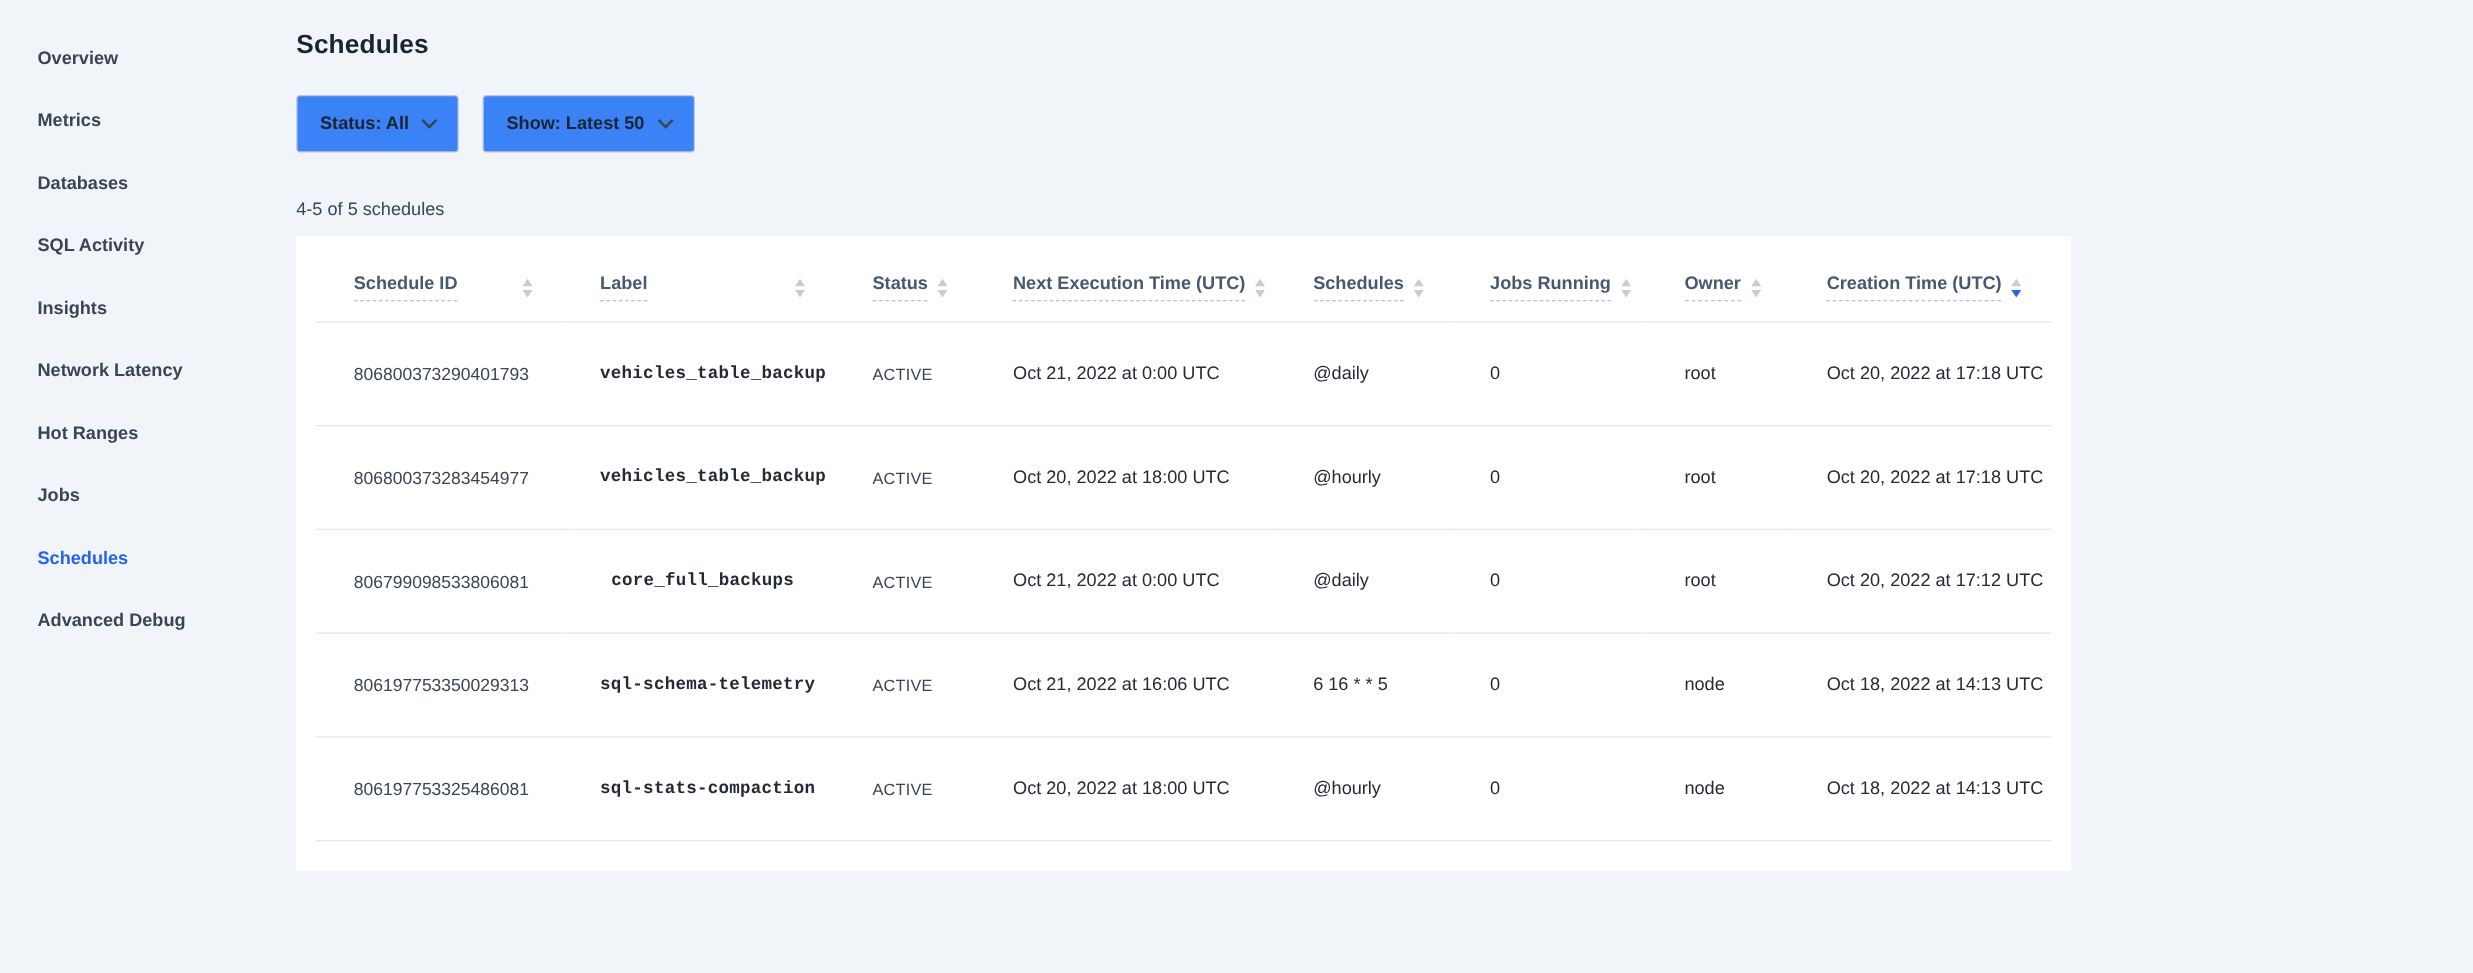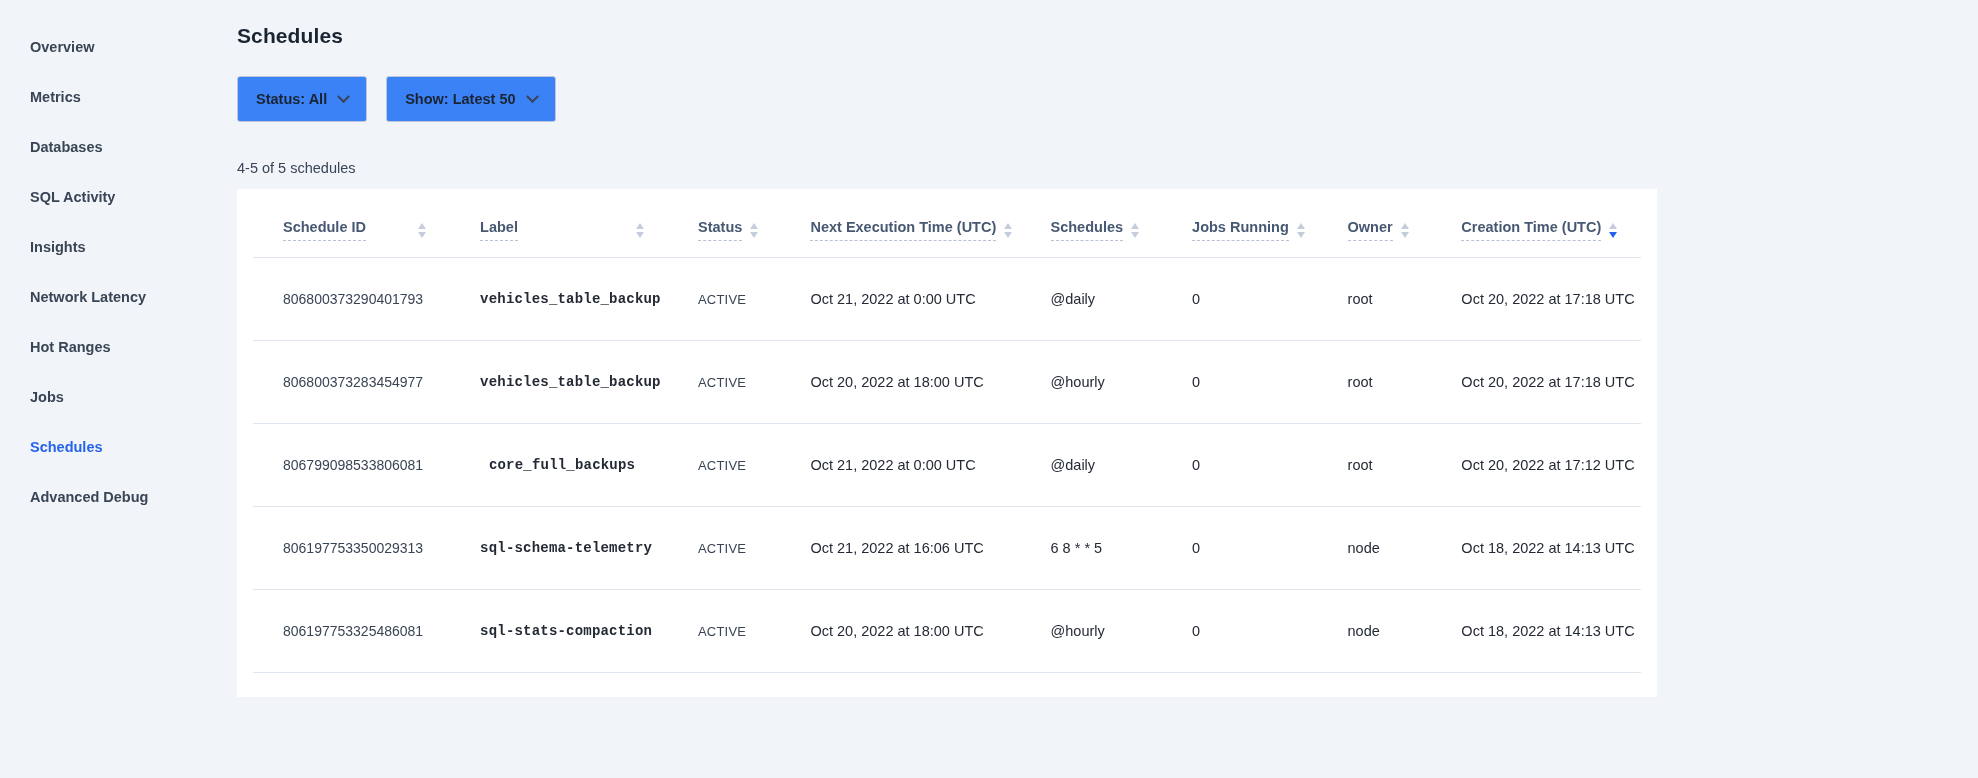--- a/index.html
+++ b/index.html
@@ -290,21 +290,21 @@
     <td>@daily</td>
     <td>0</td>
     <td>root</td>
     <td>Oct 20, 2022 at 17:12 UTC</td>
   </tr>
           <tr>
     <td class="cell-id">806197753350029313</td>
     <td class="cell-label">sql-schema-telemetry</td>
     <td class="cell-status">ACTIVE</td>
     <td>Oct 21, 2022 at 16:06 UTC</td>
-    <td>6 8 * * 5</td>
+    <td>6 16 * * 5</td>
     <td>0</td>
     <td>node</td>
     <td>Oct 18, 2022 at 14:13 UTC</td>
   </tr>
           <tr>
     <td class="cell-id">806197753325486081</td>
     <td class="cell-label">sql-stats-compaction</td>
     <td class="cell-status">ACTIVE</td>
     <td>Oct 20, 2022 at 18:00 UTC</td>
     <td>@hourly</td>

